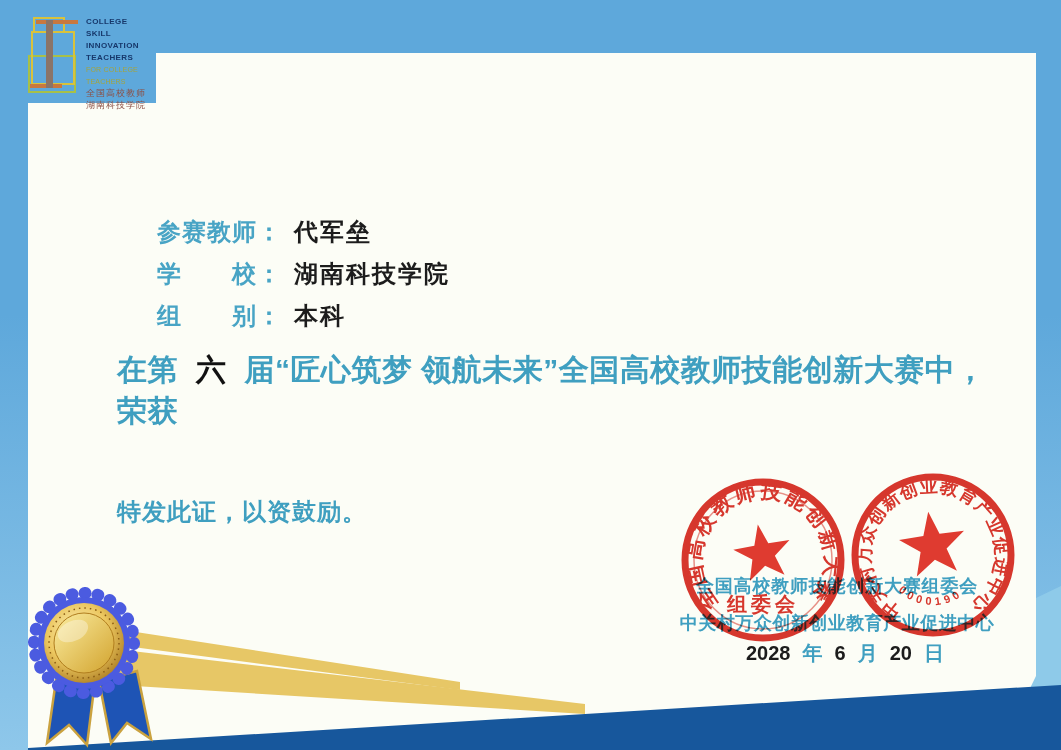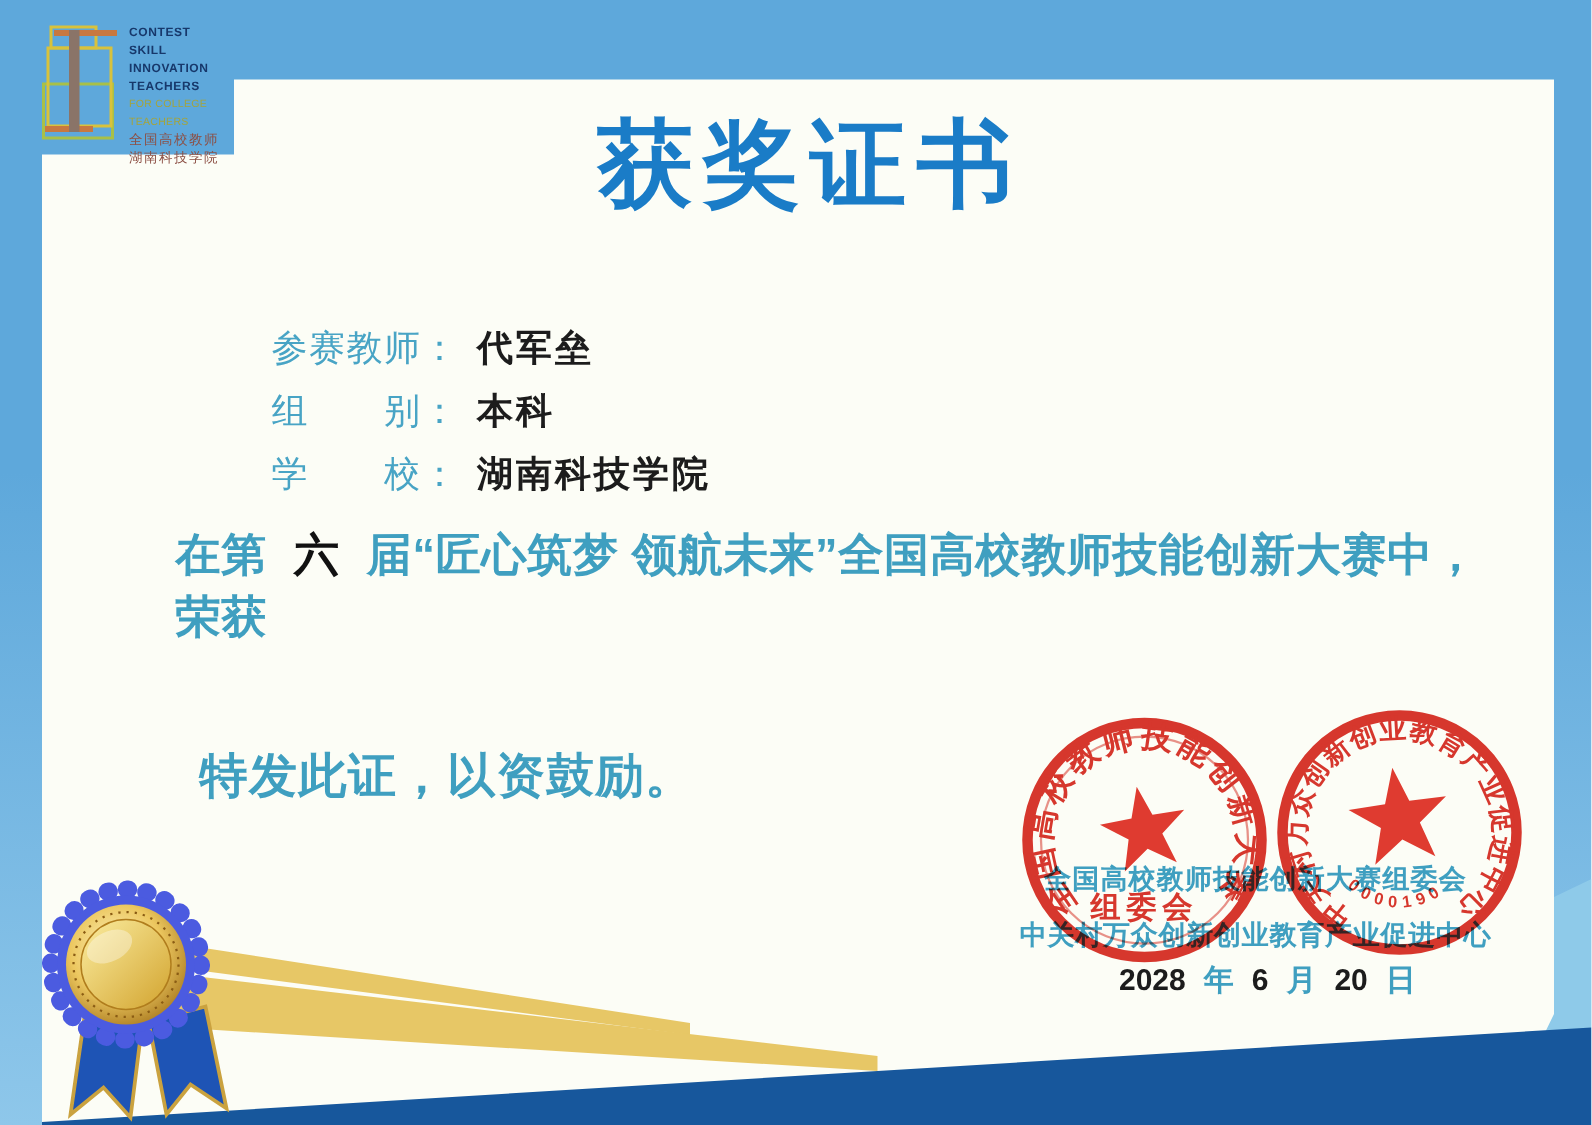--- a/index.html
+++ b/index.html
@@ -16,31 +16,31 @@
   .logo-text .en{font-size:8px;font-weight:bold;color:#17386b;line-height:12px;letter-spacing:.4px;}
   .logo-text .sub{font-size:7px;color:#a3a43e;line-height:12px;letter-spacing:.2px;}
   .logo-text .cn{font-size:9px;color:#8c4f44;line-height:11.5px;letter-spacing:1px;font-family:Liberation Serif, serif;}
   .logo-mark{position:absolute;left:26px;top:14px;}
   
   .title{position:absolute;left:40px;top:66px;width:1000px;text-align:center;
          font-size:64px;font-weight:bold;color:#1a7cc7;letter-spacing:7px;}
   
   .fields{position:absolute;left:117px;top:188px;}
   .frow{height:42px;font-size:24px;white-space:pre;}
-  .flabel{color:#48a4c5;font-weight:400;letter-spacing:1px;margin-left:24px;}
+  .flabel{color:#48a4c5;font-weight:700;letter-spacing:1px;}
   .fvalue{color:#1c1c1c;margin-left:12px;font-weight:700;letter-spacing:2px;}
   
   .bodyline{position:absolute;left:117px;top:350px;width:870px;
             font-size:30px;color:#3f9fc0;font-weight:600;letter-spacing:.5px;}
   .bodyline .num{color:#111;margin:0 18px;font-weight:600;}
   
   .award{position:absolute;left:60px;top:406px;width:980px;text-align:center;
          font-size:31px;color:#e23b36;font-weight:600;letter-spacing:4px;}
   
-  .closing{position:absolute;left:117px;top:496px;font-size:32px;color:#3f9fc0;font-weight:600;letter-spacing:1px;margin-left:16px;}
+  .closing{position:absolute;left:117px;top:496px;font-size:24px;color:#3f9fc0;font-weight:600;letter-spacing:1px;}
   
   .issuer1{position:absolute;left:672px;top:574px;width:330px;text-align:center;
            font-size:18px;color:#3f9fc0;font-weight:600;letter-spacing:.8px;}
   .issuer2{position:absolute;left:662px;top:611px;width:350px;text-align:center;
            font-size:18px;color:#3f9fc0;font-weight:600;letter-spacing:.5px;}
   .dateline{position:absolute;left:746px;top:640px;font-size:20px;color:#3f9fc0;font-weight:600;}
   .dateline span{margin-right:12px;}
   .dateline .dnum{color:#1c1c1c;}
   
   .stamp{position:absolute;mix-blend-mode:multiply;opacity:.92;}
@@ -68,41 +68,40 @@
   <div class="corner">
     <svg class="logo-mark" width="56" height="86" viewBox="0 0 56 86">
       <rect x="8" y="4" width="30" height="14" fill="none" stroke="#d8c23c" stroke-width="2"></rect>
       <rect x="3" y="42" width="46" height="36" fill="none" stroke="#a8c048" stroke-width="2"></rect>
       <rect x="6" y="18" width="42" height="52" fill="none" stroke="#d8c23c" stroke-width="2"></rect>
       <rect x="10" y="6" width="42" height="4" fill="#c87840"></rect>
       <rect x="4" y="70" width="32" height="4" fill="#c87840"></rect>
       <rect x="20" y="6" width="7" height="68" fill="#8a7468"></rect>
     </svg>
     <div class="logo-text">
-      <div class="en">CONTEST</div>
+      <div class="en">COLLEGE</div>
       <div class="en">SKILL</div>
       <div class="en">INNOVATION</div>
       <div class="en">TEACHERS</div>
       <div class="sub">FOR COLLEGE TEACHERS</div>
       <div class="cn">全国高校教师</div>
       <div class="cn">湖南科技学院</div>
     </div>
   </div>
 
-  <div class="title">获奖证书</div>
 
   <div class="fields">
     <div class="frow">
       <span class="flabel">参赛教师：</span><span class="fvalue">代军垒</span>
     </div>
     <div class="frow">
-      <span class="flabel">组　　别：</span><span class="fvalue">本科</span>
+      <span class="flabel">学　　校：</span><span class="fvalue">湖南科技学院</span>
     </div>
     <div class="frow">
-      <span class="flabel">学　　校：</span><span class="fvalue">湖南科技学院</span>
+      <span class="flabel">组　　别：</span><span class="fvalue">本科</span>
     </div>
   </div>
 
   <div class="bodyline">
     <span>在第</span><span class="num">六</span><span>届“匠心筑梦 领航未来”全国高校教师技能创新大赛中，荣获</span>
   </div>
 
 
   <div class="closing">特发此证，以资鼓励。</div>
 

